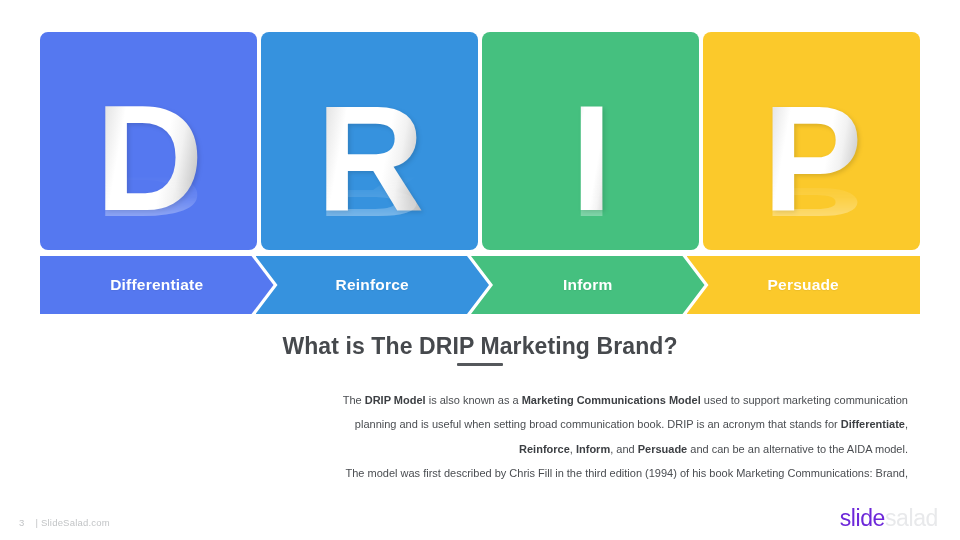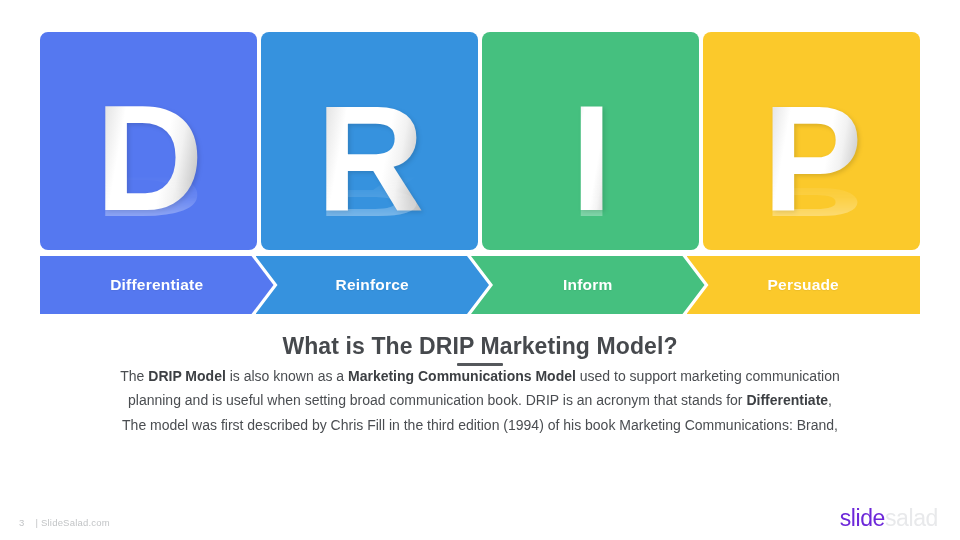--- a/index.html
+++ b/index.html
@@ -151,23 +151,23 @@
     height: 3px;
     background: #55585c;
     border-radius: 1px;
   }
 
   
   .body-copy {
     position: absolute;
     left: 52px;
     right: 52px;
-    top: 364px;
-    text-align: center;
-    font-size: 14px;
+    top: 388px;
+    text-align: right;
+    font-size: 11px;
     line-height: 24.4px;
     color: #4a4d51;
   }
   .body-copy b {
     font-weight: bold;
     color: #3c3f43;
   }
   .body-line {
     display: block;
     white-space: nowrap;
@@ -248,26 +248,27 @@
       <span class="step-label">Reinforce</span>
     </div>
     <div class="step c2" style="background:#45c07f">
       <span class="step-label">Inform</span>
     </div>
     <div class="step c3" style="background:#fbc92b">
       <span class="step-label">Persuade</span>
     </div>
   </div>
 
-  <div class="heading">What is The DRIP Marketing Model?</div>
+  <div class="heading">What is The DRIP Marketing Brand?</div>
   <div class="heading-rule"></div>
 
   <div class="body-copy">
     <span class="body-line"><span>The </span><b>DRIP Model</b><span> is also known as a </span><b>Marketing Communications Model</b><span> used to support marketing communication</span></span>
     <span class="body-line"><span>planning and is useful when setting broad communication book. DRIP is an acronym that stands for </span><b>Differentiate</b><span>,</span></span>
+    <span class="body-line"><b>Reinforce</b><span>, </span><b>Inform</b><span>, and </span><b>Persuade</b><span> and can be an alternative to the AIDA model.</span></span>
     <span class="body-line">The model was first described by Chris Fill in the third edition (1994) of his book Marketing Communications: Brand,</span>
   </div>
 
   <div class="footer-page">
     <span class="num">3</span><span>| SlideSalad.com</span>
   </div>
 
   <div class="logo">
     <span class="lg-a">slide</span><span class="lg-b">salad</span>
   </div>

